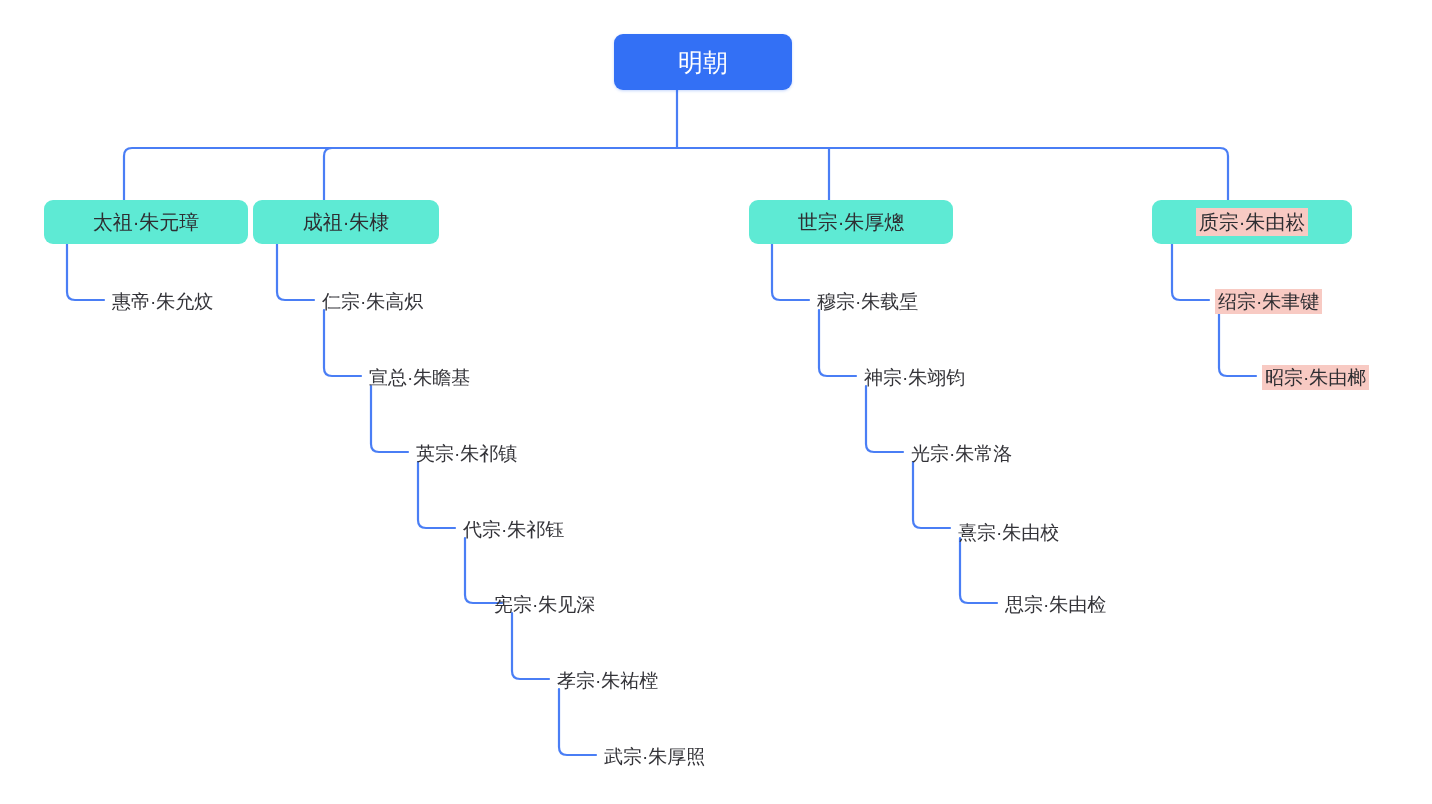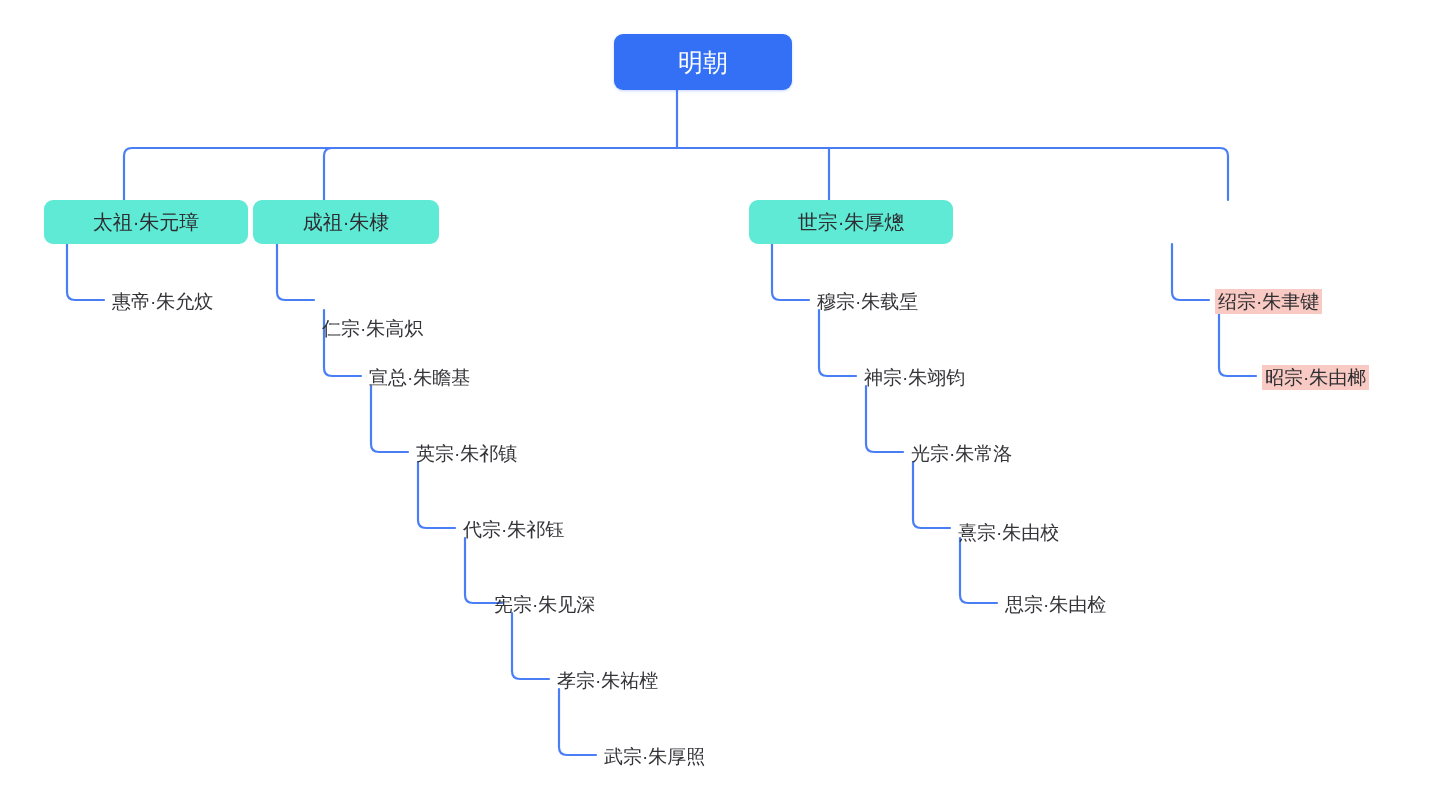--- a/index.html
+++ b/index.html
@@ -120,21 +120,21 @@
   <div class="node boxed" style="left:44px; top:200px; width:160px;">
     <span class="txt">太祖·朱元璋</span>
   </div>
   <div class="node plain" style="left:110px; top:286px;">
     <span class="txt">惠帝·朱允炆</span>
   </div>
 
   <div class="node boxed" style="left:253px; top:200px; width:142px;">
     <span class="txt">成祖·朱棣</span>
   </div>
-  <div class="node plain" style="left:320px; top:286px;margin-top:27px;">
+  <div class="node plain" style="left:320px; top:286px;">
     <span class="txt">仁宗·朱高炽</span>
   </div>
   <div class="node plain" style="left:367px; top:362px;">
     <span class="txt">宣总·朱瞻基</span>
   </div>
   <div class="node plain" style="left:414px; top:438px;">
     <span class="txt">英宗·朱祁镇</span>
   </div>
   <div class="node plain" style="left:461px; top:514px;">
     <span class="txt">代宗·朱祁钰</span>
@@ -161,20 +161,23 @@
   <div class="node plain" style="left:909px; top:438px;">
     <span class="txt">光宗·朱常洛</span>
   </div>
   <div class="node plain" style="left:956px; top:514px;align-items:flex-end;">
     <span class="txt">熹宗·朱由校</span>
   </div>
   <div class="node plain" style="left:1003px; top:589px;">
     <span class="txt">思宗·朱由检</span>
   </div>
 
+  <div class="node boxed hl" style="left:1152px; top:200px; width:156px;">
+    <span class="txt">质宗·朱由崧</span>
+  </div>
   <div class="node plain hl" style="left:1215px; top:286px;">
     <span class="txt">绍宗·朱聿键</span>
   </div>
   <div class="node plain hl" style="left:1262px; top:362px;">
     <span class="txt">昭宗·朱由榔</span>
   </div>
 
 </div>
 
 </body></html>

